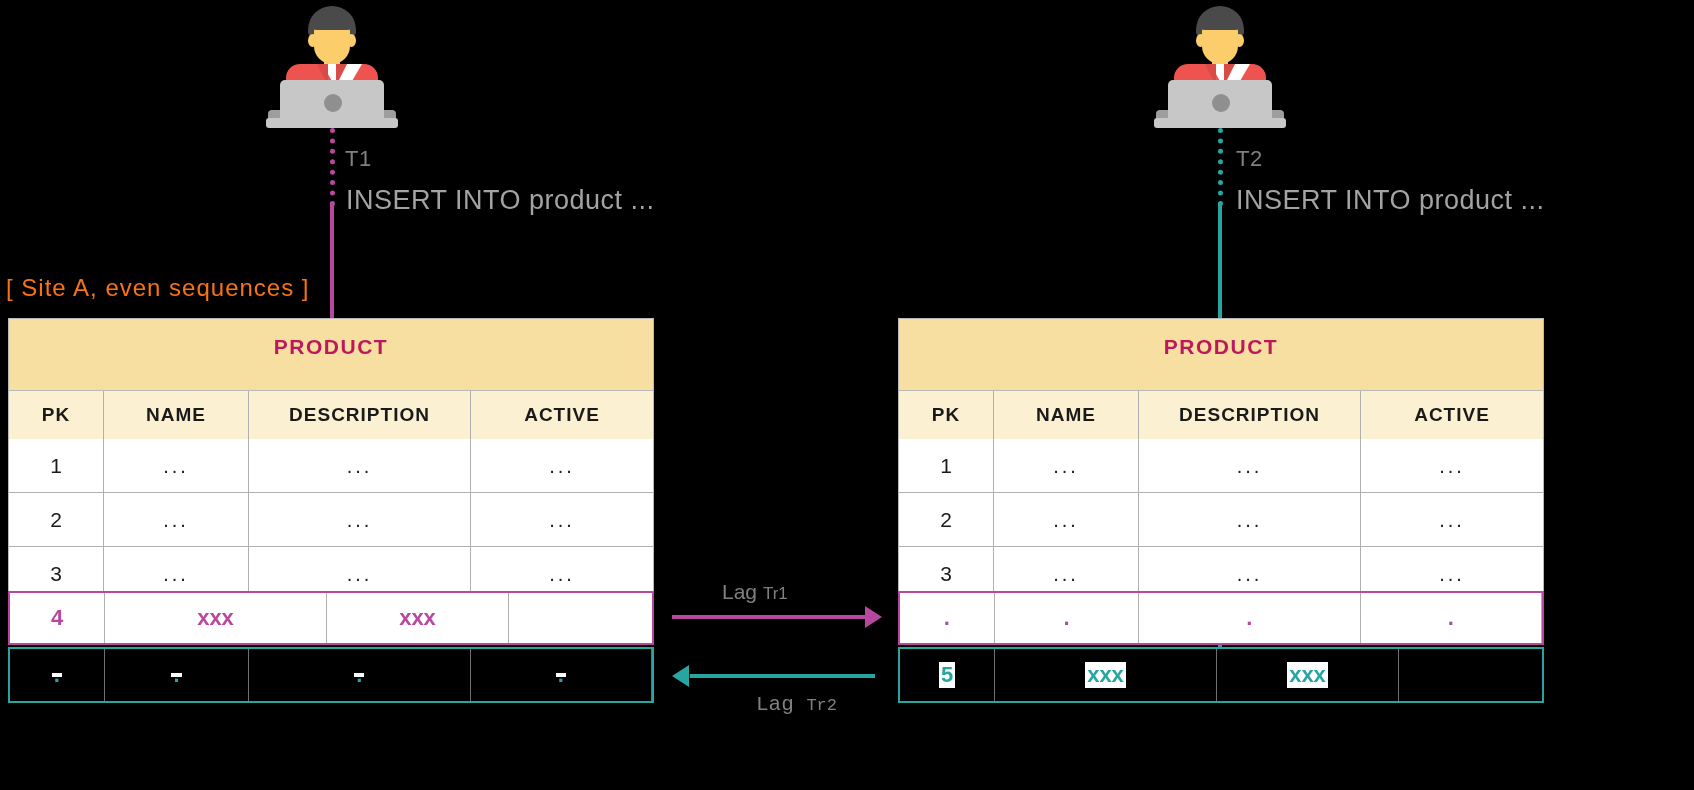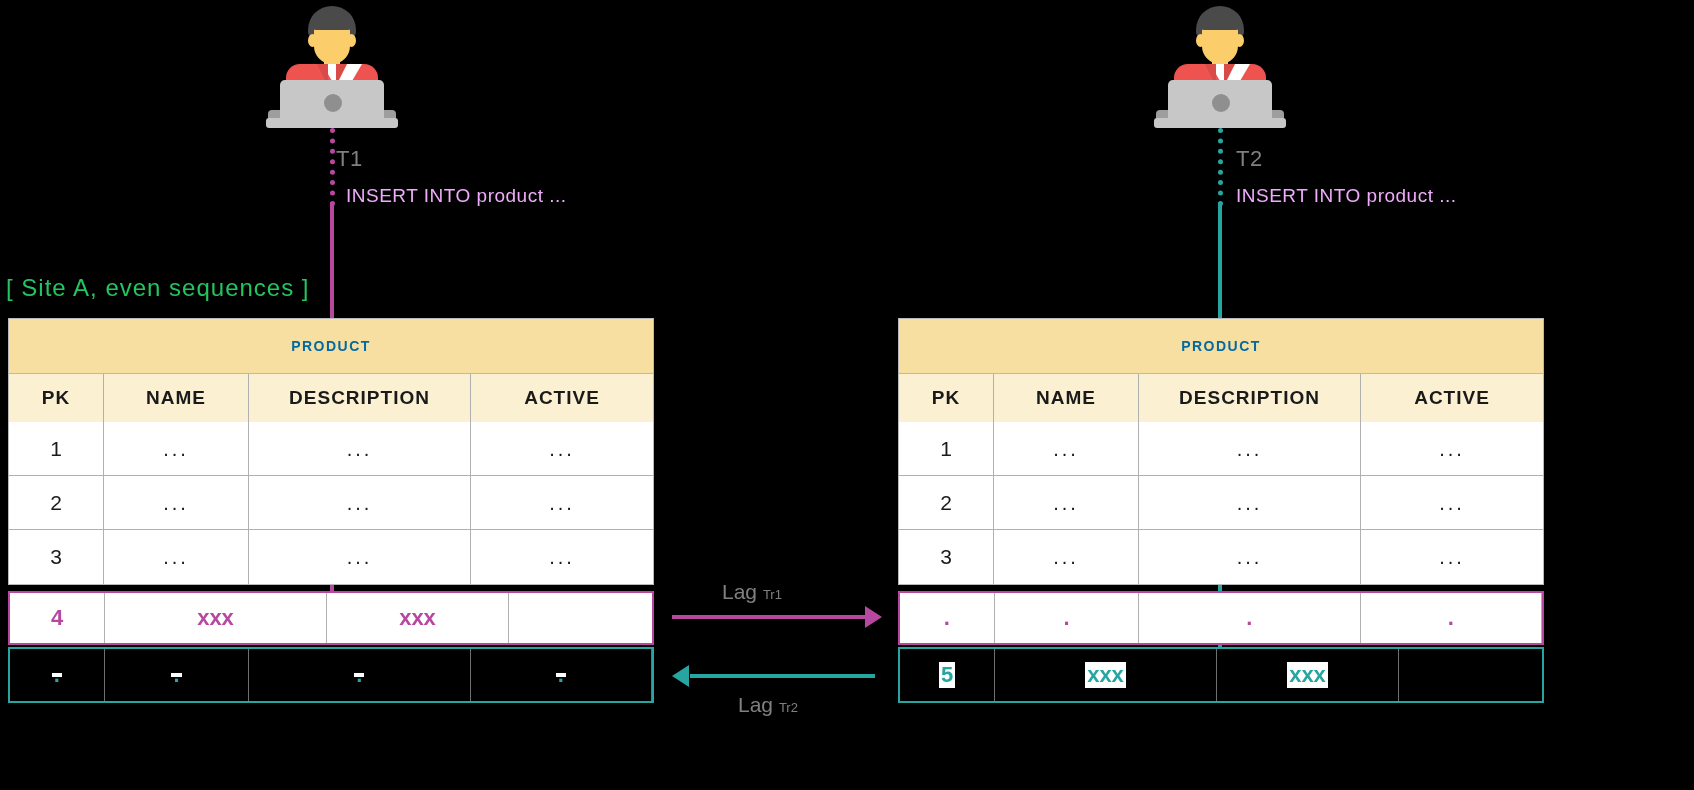--- a/index.html
+++ b/index.html
@@ -27,28 +27,28 @@
   .actor .base{position:absolute;left:4px;top:116px;width:132px;height:10px;background:#c7c7c7;border-radius:3px;}
   .actor .foot-l{position:absolute;left:6px;top:108px;width:16px;height:12px;background:#9e9e9e;border-radius:4px 0 0 4px;}
   .actor .foot-r{position:absolute;left:118px;top:108px;width:16px;height:12px;background:#9e9e9e;border-radius:0 4px 4px 0;}
 
   
   .vdash{position:absolute;width:0;border-left-width:5px;border-left-style:dotted;}
   .vline{position:absolute;width:4px;}
   .arrowhead{position:absolute;width:0;height:0;border-left:11px solid transparent;border-right:11px solid transparent;}
 
   .tlabel{position:absolute;color:#808080;font-size:22px;letter-spacing:.5px;white-space:nowrap;}
-  .sqlabel{position:absolute;color:#f0abfc;font-size:19px;letter-spacing:.5px;white-space:nowrap;}
-  .sitelabel{position:absolute;color:#22c55e;font-size:24px;letter-spacing:1px;white-space:nowrap;}
+  .sqlabel{position:absolute;color:#a3a3a3;font-size:27px;letter-spacing:.5px;white-space:nowrap;}
+  .sitelabel{position:absolute;color:#f97316;font-size:24px;letter-spacing:1px;white-space:nowrap;}
 
   
   .tbl{position:absolute;border:1px solid #b9b9b9;background:#fff;box-sizing:border-box;}
   .trow{display:flex;width:100%;box-sizing:border-box;}
-  .thead{background:#f6dfa0;color:#0369a1;font-size:14px;font-weight:bold;letter-spacing:1.5px;
-         height:55px;line-height:55px;text-align:center;border-bottom:1px solid #b9b9b9;}
+  .thead{background:#f6dfa0;color:#be185d;font-size:21px;font-weight:bold;letter-spacing:1.5px;
+         height:72px;line-height:55px;text-align:center;border-bottom:1px solid #b9b9b9;}
   .tsub{background:#fbf0d2;height:48px;}
   .tsub .cell{font-size:19px;font-weight:bold;letter-spacing:1px;color:#1a1a1a;}
   .cell{box-sizing:border-box;display:flex;align-items:center;justify-content:center;
         border-right:1px solid #b0b0b0;height:100%;font-size:21px;color:#1a1a1a;}
   .cell:last-child{border-right:none;}
   .datarow{height:54px;border-bottom:1px solid #b0b0b0;}
   .datarow.last-plain{border-bottom:none;}
   .dots{letter-spacing:3px;font-size:20px;line-height:1;}
 
   .c-pk{width:95px;}
@@ -64,21 +64,21 @@
   
   .rowA{position:absolute;box-sizing:border-box;border:2px solid #b8489f;background:#fff;display:flex;}
   .rowA .cell{border-right:1px solid #b0b0b0;color:#b8489f;font-weight:bold;font-size:22px;}
   .rowB{position:absolute;box-sizing:border-box;border:2px solid #27a5a0;background:#000;display:flex;}
   .rowB .cell{border-right:1px solid #6f6f6f;color:#27a5a0;font-weight:bold;font-size:22px;}
   .rowB .cell span{background:#fff;padding:0 2px;}
   .dotonly{font-size:22px;line-height:0.2;}
   .lagbody{position:absolute;height:4px;}
   .laghead{position:absolute;width:0;height:0;}
   .laglabel{position:absolute;color:#808080;font-size:21px;white-space:nowrap;}
-  .laglabel .sub{font-size:13px;}
+  .laglabel .sub{font-size:17px;}
 </style>
 </head>
 <body>
 
 <div class="stage">
 
   <div class="actor" style="left:262px;top:2px;">
     <div class="hair"></div>
     <div class="head"></div>
     <div class="ear-l"></div>
@@ -92,21 +92,21 @@
     <div class="foot-l"></div>
     <div class="foot-r"></div>
     <div class="lid"></div>
     <div class="base"></div>
   </div>
 
   <div class="vdash" style="left:330px;top:128px;height:78px;border-left-color:#b8489f;"></div>
   <div class="vline" style="left:330px;top:202px;height:402px;background:#b8489f;"></div>
   <div class="arrowhead" style="left:321px;top:598px;border-top:20px solid #b8489f;"></div>
 
-  <div class="tlabel" style="left:336px;top:146px;">T1</div>
+  <div class="tlabel" style="left:345px;top:146px;">T1</div>
   <div class="sqlabel" style="left:346px;top:185px;">INSERT INTO product ...</div>
   <div class="sitelabel" style="left:6px;top:274px;">[ Site A, even sequences ]</div>
 
   <div class="tbl" style="left:8px;top:318px;width:646px;">
     <div class="trow thead" style="display:block;">PRODUCT</div>
     <div class="trow tsub">
       <div class="cell c-pk">PK</div>
       <div class="cell c-name">NAME</div>
       <div class="cell c-desc">DESCRIPTION</div>
       <div class="cell c-active">ACTIVE</div>
@@ -227,18 +227,18 @@
 
   <div class="lagbody" style="left:672px;top:615px;width:195px;background:#b8489f;"></div>
   <div class="laghead" style="left:865px;top:606px;border-top:11px solid transparent;border-bottom:11px solid transparent;border-left:17px solid #b8489f;"></div>
   <div class="laglabel" style="left:722px;top:580px;">
     <span>Lag</span>
     <span class="sub">Tr1</span>
   </div>
 
   <div class="lagbody" style="left:690px;top:674px;width:185px;background:#27a5a0;"></div>
   <div class="laghead" style="left:672px;top:665px;border-top:11px solid transparent;border-bottom:11px solid transparent;border-right:17px solid #27a5a0;"></div>
-  <div class="laglabel" style="left:738px;top:693px;">
+  <div class="laglabel" style="left:756px;top:693px;font-family:Liberation Mono, monospace;">
     <span>Lag</span>
     <span class="sub">Tr2</span>
   </div>
 
 </div>
 
 </body></html>

